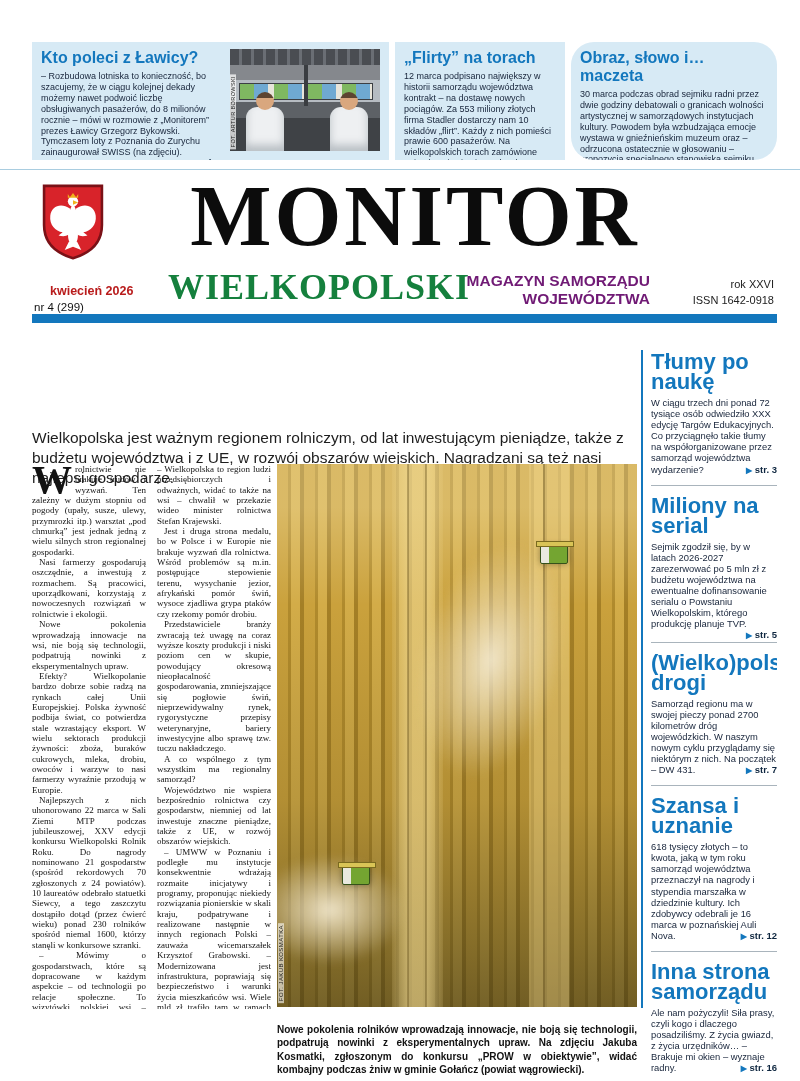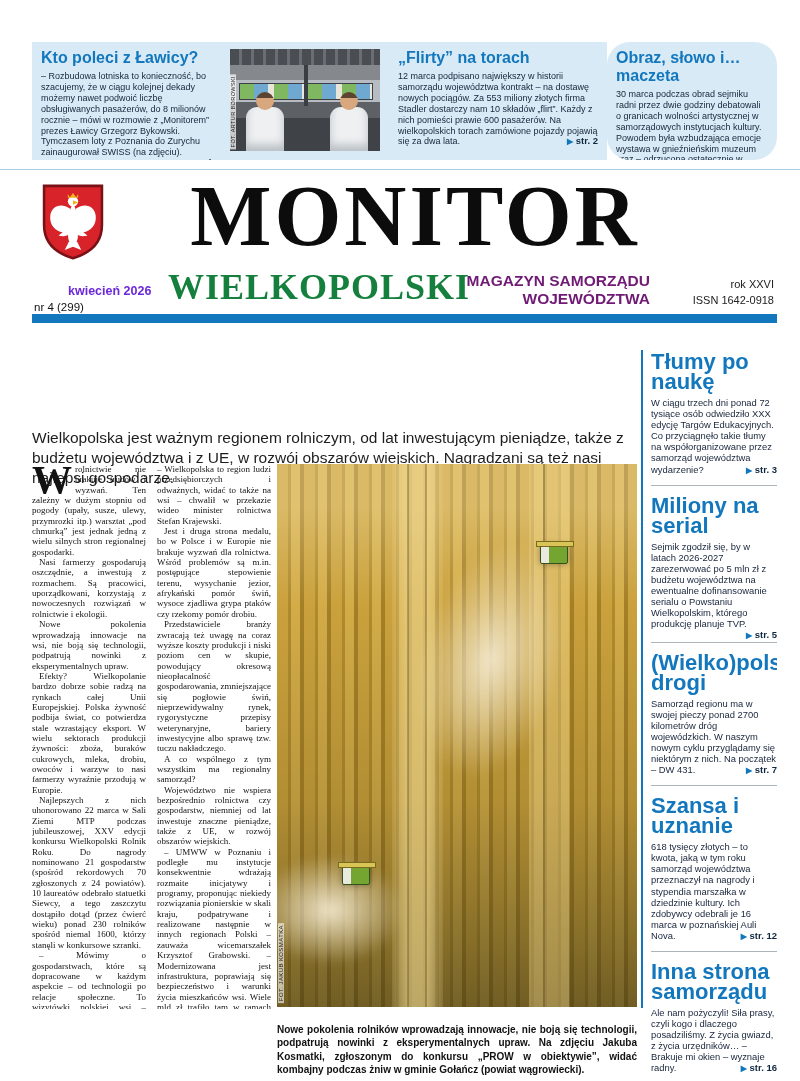--- a/index.html
+++ b/index.html
@@ -1,23 +1,23 @@
 <!DOCTYPE html>
 <html lang="pl"><head>
 <meta charset="utf-8">
 <style>
   html,body{margin:0;padding:0;}
   body{width:800px;height:1081px;background:#fff;font-family:"Liberation Sans",sans-serif;}
   .page{position:relative;width:800px;height:1081px;background:#fff;overflow:hidden;}
 
   
-  .teasers{position:absolute;left:32px;top:42px;width:745px;height:118px;display:flex;}
+  .teasers{position:absolute;left:32px;top:42px;width:745px;height:118px;display:flex;gap:6px;}
   .tbox{background:#d7eaf5;height:118px;box-sizing:border-box;padding:7px 9px;overflow:hidden;}
   .tbox1{width:357px;display:flex;gap:6px;}
-  .tbox2{width:218px;}
+  .tbox2{width:170px;}
   .tbox3{flex:1;border-radius:23px;}
   .t-title{font-weight:bold;color:#1377bd;font-size:16px;line-height:18px;margin:0 0 4px 0;}
   .t-body{font-size:9px;line-height:10.9px;color:#17243a;margin:0;}
   .pageref{float:right;white-space:nowrap;font-size:9.5px;color:#0f2740;font-weight:bold;padding-left:6px;}
   .pageref .arr{color:#1377bd;font-size:8px;}
   .t1-text{flex:1;min-width:0;}
 
   
   .cockpit{position:relative;width:150px;height:102px;background:linear-gradient(180deg,#54575c 0 16%,#85888d 16% 30%,#b6bcc2 30% 52%,#5d6166 52% 68%,#3f4246 68%);overflow:hidden;flex:0 0 150px;}
   .ck-top{position:absolute;left:0;top:0;width:100%;height:16%;background:repeating-linear-gradient(90deg,#4a4d52 0 9px,#6a6e74 9px 12px);}
@@ -26,21 +26,21 @@
   .pilot{position:absolute;bottom:0;width:38px;height:44px;background:#eef0f2;border-radius:11px 11px 0 0;box-shadow:inset 0 -6px 8px rgba(120,130,140,.45);}
   .pilot .head{position:absolute;top:-15px;left:10px;width:18px;height:18px;border-radius:50%;background:linear-gradient(180deg,#5d4430 0 34%,#d9a77e 34%);}
   .p-left{left:16px;}
   .p-right{right:12px;}
   .vcredit{position:absolute;left:0;bottom:2px;writing-mode:vertical-rl;transform:rotate(180deg);font-size:5.5px;letter-spacing:.4px;color:#222;background:rgba(255,255,255,.72);padding:2px 0;}
 
   .topline{position:absolute;left:0;top:169px;width:800px;height:1px;background:#a9cde0;}
 
   
   .crest{position:absolute;left:42px;top:183px;}
-  .issue-date{position:absolute;left:52px;top:284px;font-size:12.5px;font-weight:bold;color:#6d28d9;padding-left:16px;}
+  .issue-date{position:absolute;left:34px;top:284px;font-size:12.5px;font-weight:bold;color:#b91c1c;padding-left:16px;}
   .issue-no{position:absolute;left:34px;top:301px;font-size:11.5px;color:#111;}
   .mast-title{position:absolute;left:170px;top:170px;width:490px;text-align:center;font-family:"Liberation Serif",serif;font-weight:bold;font-size:86px;line-height:92px;letter-spacing:3px;color:#0c0c0c;}
   .mast-sub{position:absolute;left:168px;top:266px;font-family:"Liberation Serif",serif;font-weight:bold;font-size:36px;letter-spacing:1px;color:#15803d;}
   .tagline{position:absolute;right:150px;top:272px;text-align:right;font-weight:bold;font-size:15.5px;line-height:17.5px;color:#701a75;}
   .rokblock{position:absolute;right:26px;top:276px;text-align:right;font-size:11px;line-height:16px;color:#222;}
   .bluebar{position:absolute;left:32px;top:314px;width:745px;height:9px;background:#1377bd;}
 
   
   .headline{position:absolute;left:30px;top:344px;font-family:"Liberation Serif",serif;font-weight:bold;font-size:52px;line-height:56px;color:#0b0b0b;white-space:nowrap;}
   .lede{position:absolute;left:32px;top:412px;width:604px;font-size:15.5px;line-height:20px;color:#1d1d1d;}

